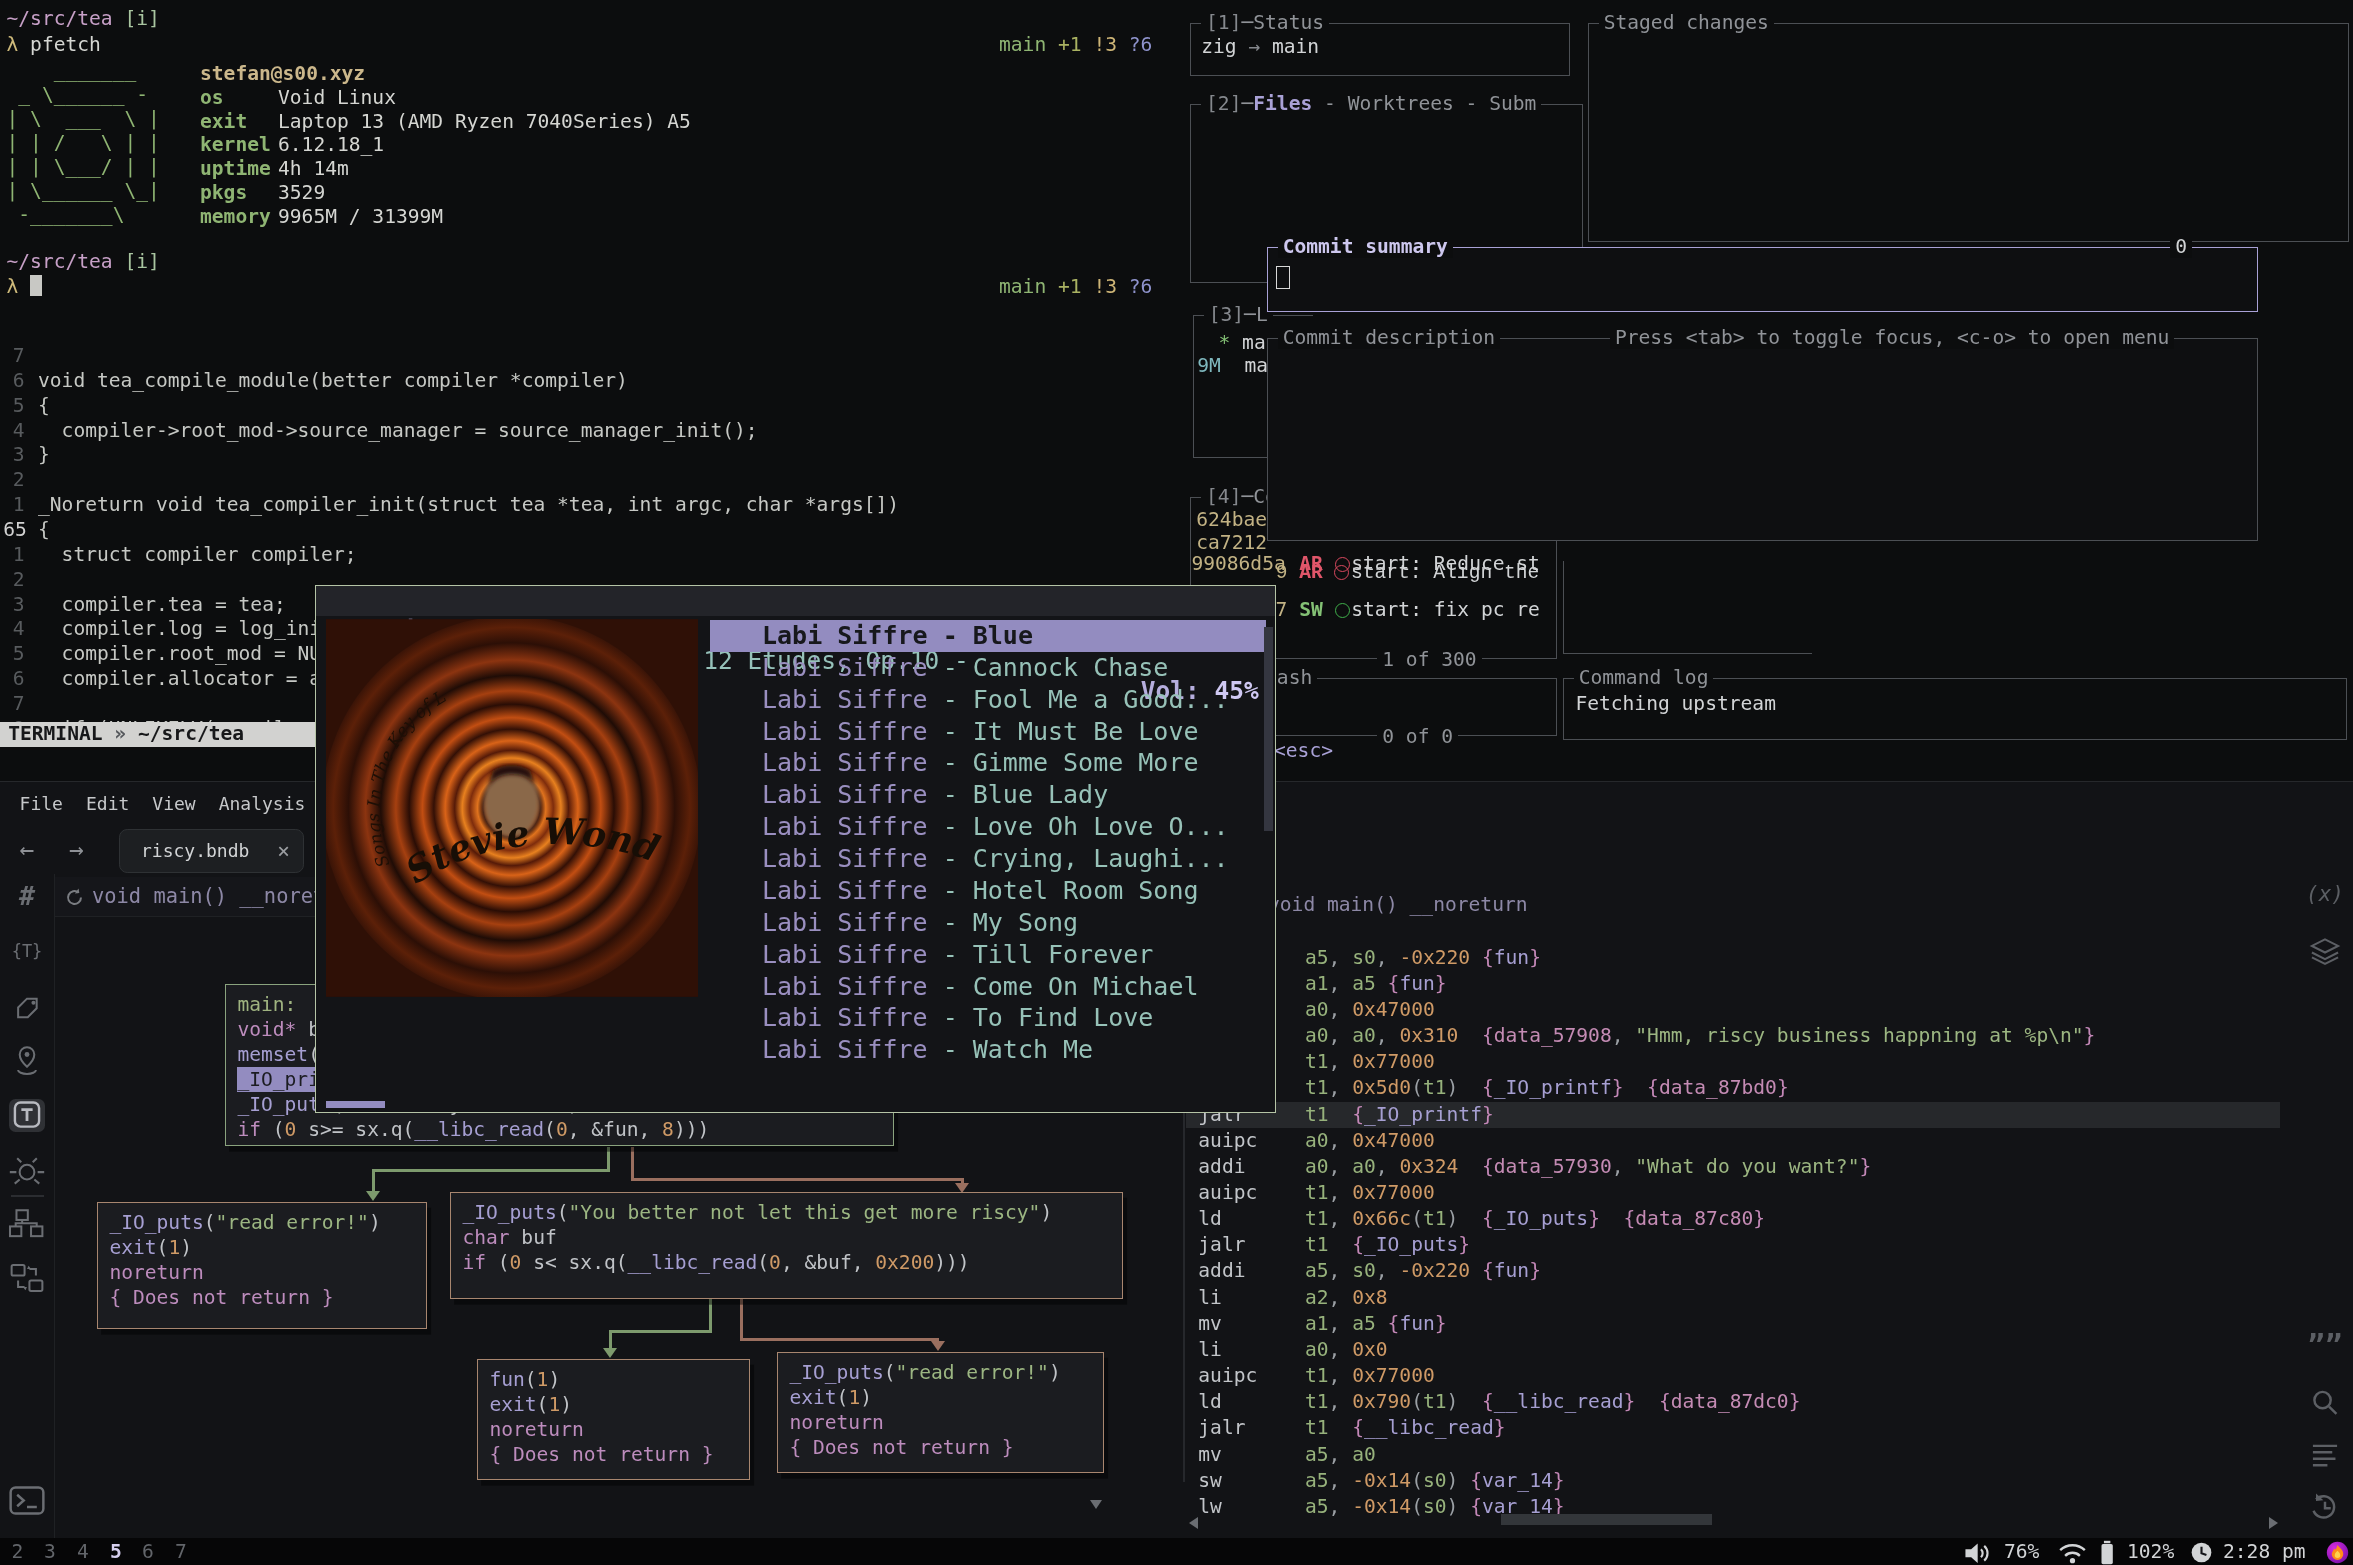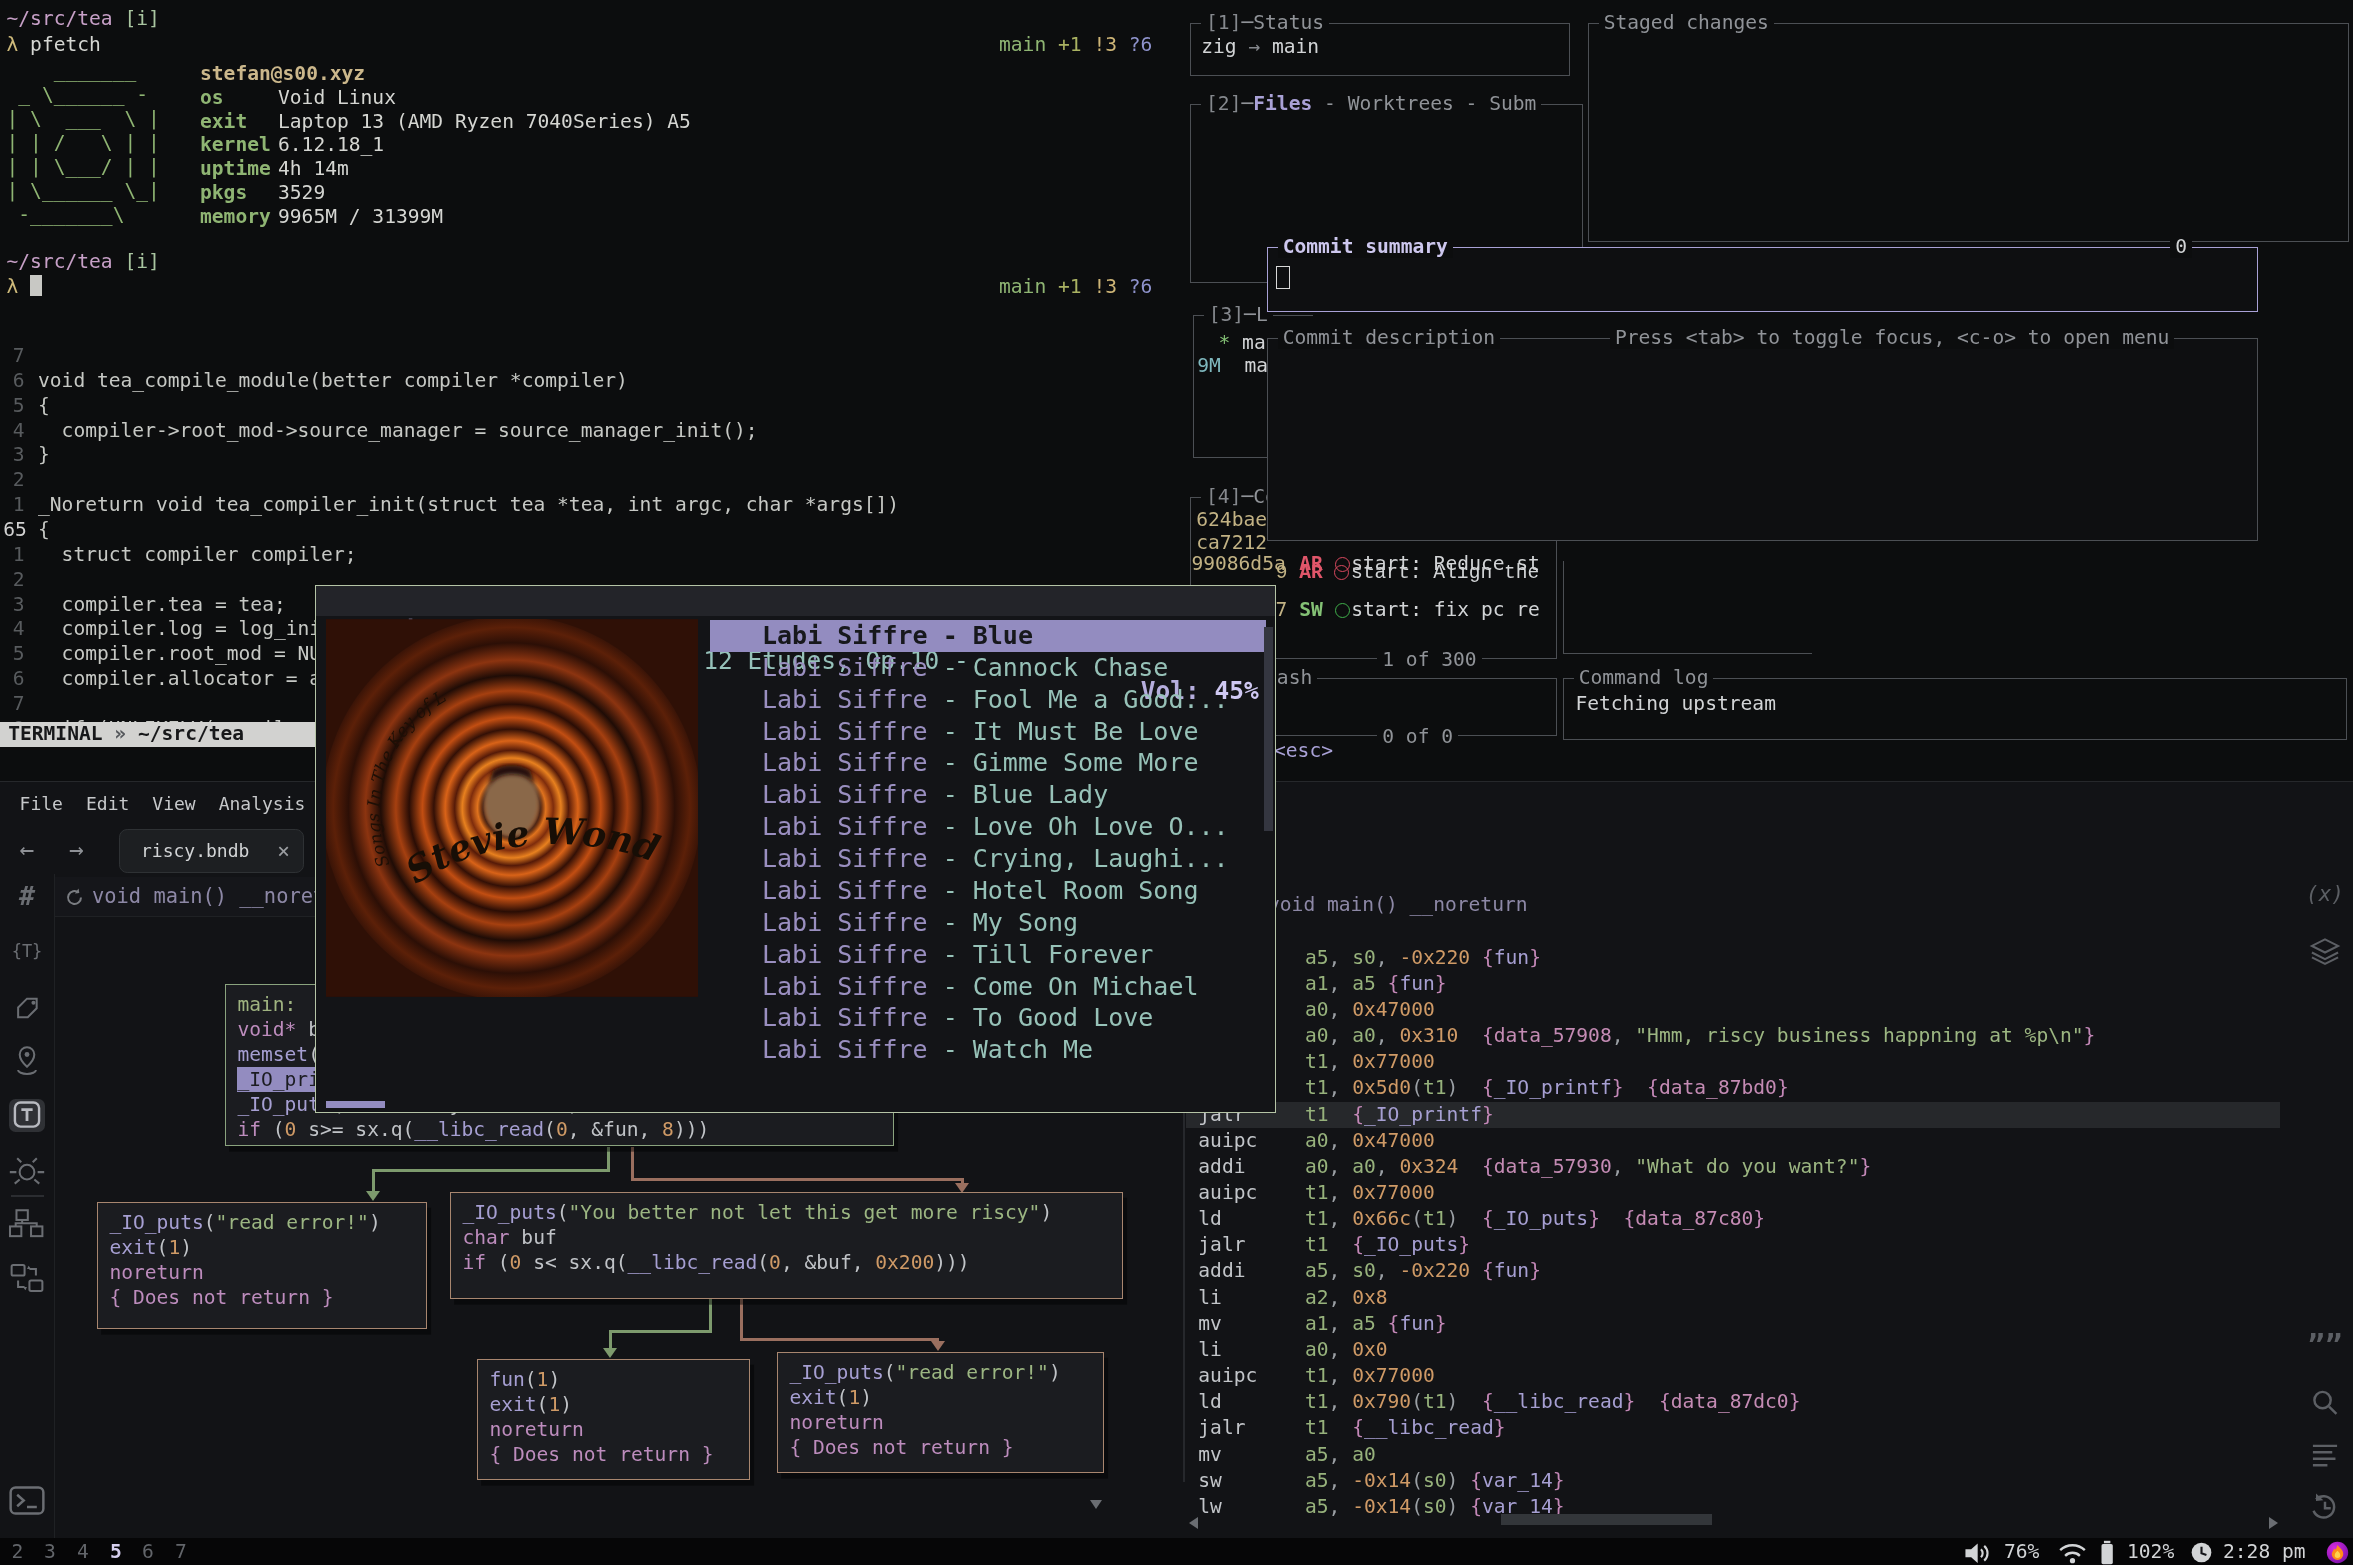--- a/index.html
+++ b/index.html
@@ -424,21 +424,21 @@
         <div class="prow" style="top: 64px;"><span class="artist">Labi Siffre</span><span class="ptitle"> - Fool Me a Good...</span></div>
         <div class="prow" style="top: 96px;"><span class="artist">Labi Siffre</span><span class="ptitle"> - It Must Be Love</span></div>
         <div class="prow" style="top: 127px;"><span class="artist">Labi Siffre</span><span class="ptitle"> - Gimme Some More</span></div>
         <div class="prow" style="top: 159px;"><span class="artist">Labi Siffre</span><span class="ptitle"> - Blue Lady</span></div>
         <div class="prow" style="top: 191px;"><span class="artist">Labi Siffre</span><span class="ptitle"> - Love Oh Love O...</span></div>
         <div class="prow" style="top: 223px;"><span class="artist">Labi Siffre</span><span class="ptitle"> - Crying, Laughi...</span></div>
         <div class="prow" style="top: 255px;"><span class="artist">Labi Siffre</span><span class="ptitle"> - Hotel Room Song</span></div>
         <div class="prow" style="top: 287px;"><span class="artist">Labi Siffre</span><span class="ptitle"> - My Song</span></div>
         <div class="prow" style="top: 319px;"><span class="artist">Labi Siffre</span><span class="ptitle"> - Till Forever</span></div>
         <div class="prow" style="top: 351px;"><span class="artist">Labi Siffre</span><span class="ptitle"> - Come On Michael</span></div>
-        <div class="prow" style="top: 382px;"><span class="artist">Labi Siffre</span><span class="ptitle"> - To Good Love</span></div>
+        <div class="prow" style="top: 382px;"><span class="artist">Labi Siffre</span><span class="ptitle"> - To Find Love</span></div>
         <div class="prow" style="top: 414px;"><span class="artist">Labi Siffre</span><span class="ptitle"> - Watch Me</span></div>
       </div>
     <div id="player-scroll">
         <div class="thumb"></div>
       </div>
     <div id="player-progress"></div>
   </section>
 
 
   <section id="statusbar" class="abs">

